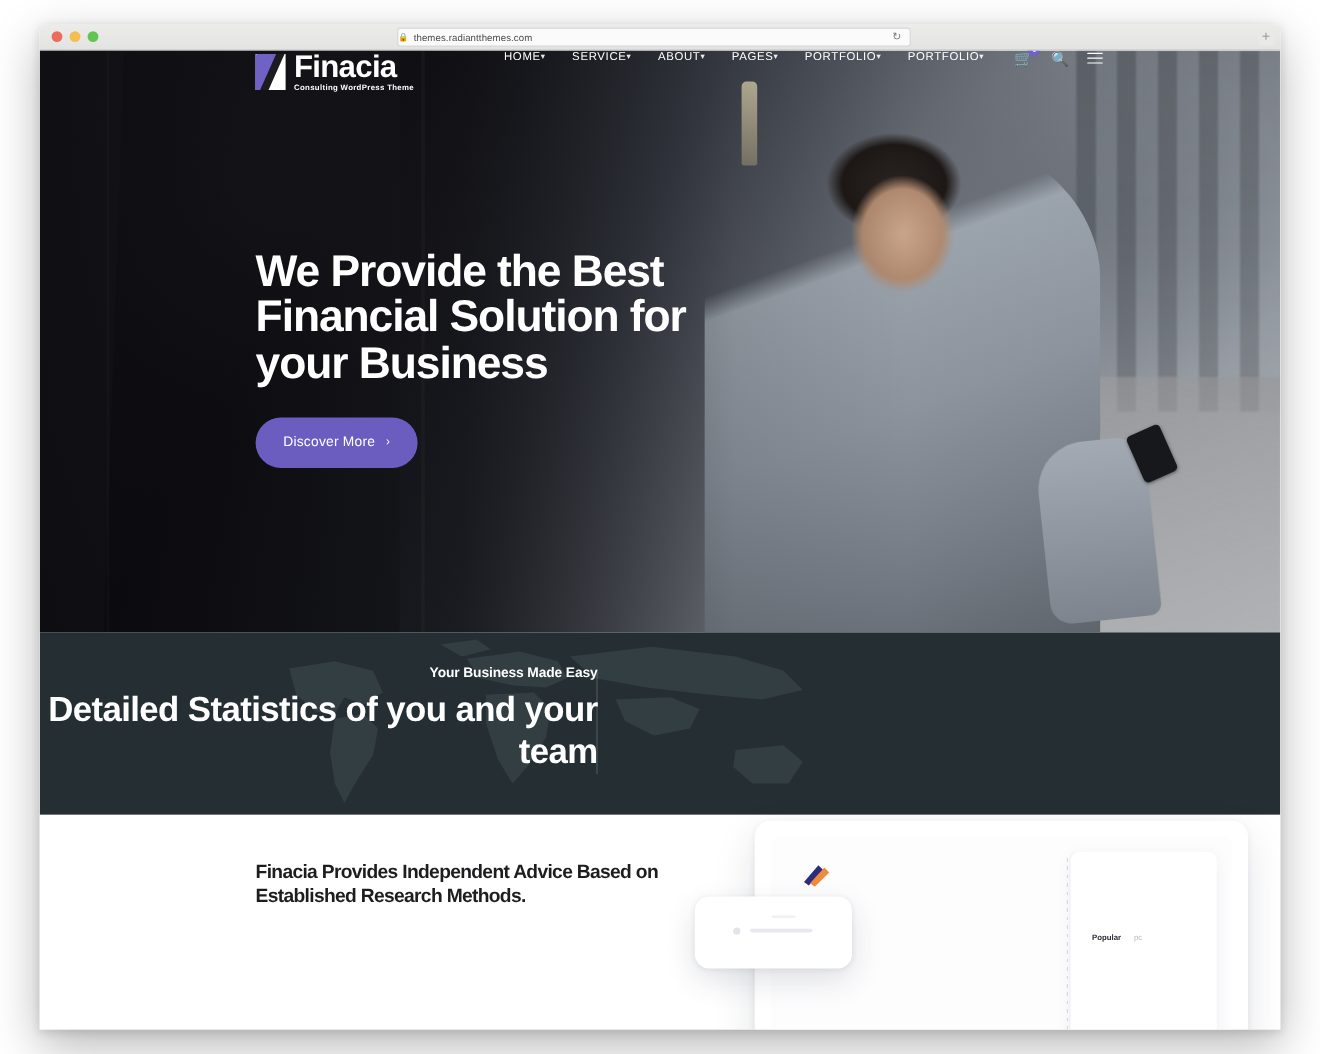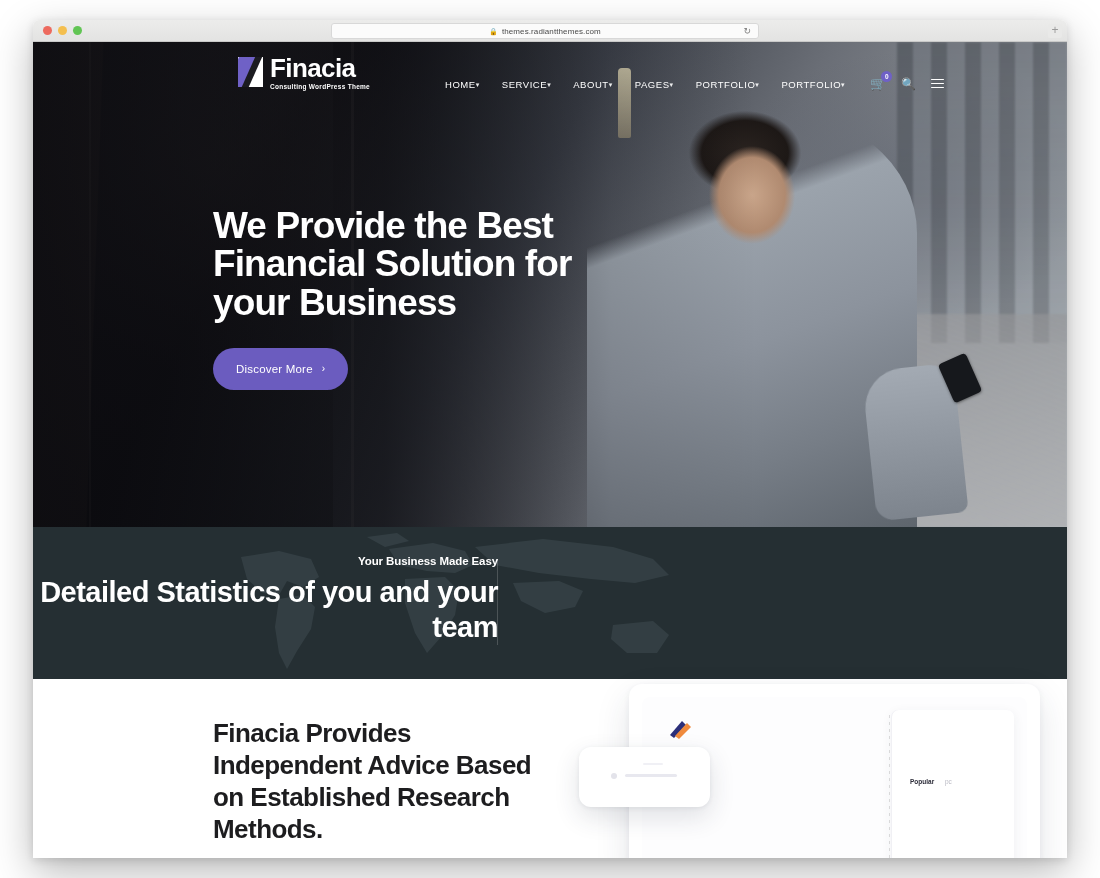--- a/index.html
+++ b/index.html
@@ -34,21 +34,21 @@
   .tl-min   { background: #f4bf4f; }
   .tl-max   { background: #61c554; }
 
   #address-bar {
     position: absolute;
     left: 298px; top: 3px;
     width: 428px; height: 16px;
     background: #fbfbfb;
     border: 1px solid #d8d8d8;
     border-radius: 3px;
-    display: flex; align-items: center; justify-content: center;
+    display: flex; align-items: center; 
     gap: 4px;
   }
   #lock-icon { font-size: 7px; color: #7a7a7a; line-height: 1; }
   #url-text { font-size: 8px; color: #4a4a4a; letter-spacing: .1px; }
   #reload-icon {
     position: absolute; right: 7px; top: 50%; transform: translateY(-50%);
     font-size: 9px; color: #7c7c7c; line-height: 1;
   }
   #new-tab-button {
     position: absolute; right: 5px; top: 4px;
@@ -134,21 +134,21 @@
     filter: blur(.8px);
   }
   #hero-dark-overlay {
     position: absolute; inset: 0;
     background: linear-gradient(90deg, rgba(10,10,14,.88) 0%, rgba(12,12,16,.72) 34%, rgba(14,14,18,.12) 56%, rgba(0,0,0,0) 70%);
   }
 
   
   #site-header {
     position: absolute; left: 0; top: 0; right: 0; height: 48px;
-    display: flex; align-items: flex-end; z-index: 5; padding-left: 25px;
+    display: flex; align-items: flex-start; z-index: 5;
   }
   #site-logo { display: flex; align-items: center; margin-left: 180px; gap: 7px; }
   #logo-mark {
     width: 25px; height: 30px; position: relative; background: #ffffff; overflow: hidden;
   }
   #logo-mark::before {
     content: ""; position: absolute; left: -5px; top: -4px;
     width: 17px; height: 40px; background: #6f61c6; transform: skewX(-20deg);
   }
   #logo-mark::after {
@@ -236,21 +236,21 @@
   }
   #stats-body {
     position: absolute; left: 490px; top: 46px; width: 360px;
     font-size: 9.6px; color: #e6e8e9; line-height: 1.78; z-index: 2;
   }
 
   
   #advice-section { position: relative; height: 179px; background: #ffffff; }
   #advice-heading {
     position: absolute; left: 180px; top: 39px; width: 340px;
-    font-size: 26px; font-weight: bold; color: #1d1d1f;
+    font-size: 16px; font-weight: bold; color: #1d1d1f;
     line-height: 1.23; letter-spacing: -0.55px;
   }
 
   
   #dashboard-main {
     position: absolute; left: 596px; top: 5px;
     width: 411px; height: 190px;
     background: #ffffff;
     border-radius: 13px;
     box-shadow: 0 14px 34px rgba(40,50,70,.13), 0 2px 6px rgba(40,50,70,.07);

